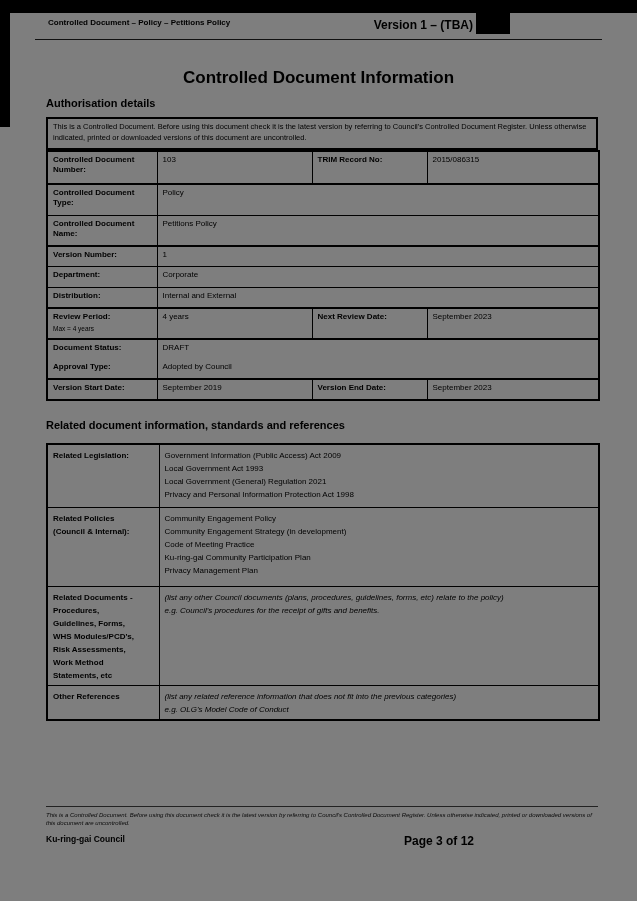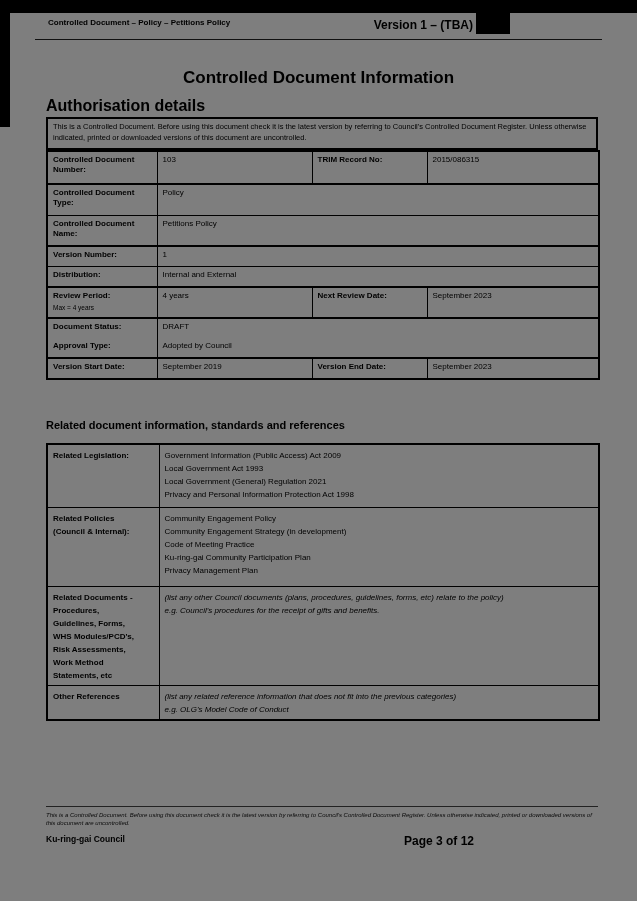--- a/index.html
+++ b/index.html
@@ -18,21 +18,21 @@
   .edge-left  { position: absolute; left: 0; top: 0; width: 10px; height: 127px; background: #000; }
   .edge-right { position: absolute; right: 0; top: 0; width: 34px; height: 34px; background: #000; }
 
   
   .hdr-left  { position: absolute; left: 48px; top: 18px; font-size: 8px; font-weight: 700; }
   .hdr-right { position: absolute; right: 37px; top: 18px; font-size: 12px; font-weight: 700; }
   .hdr-rule  { position: absolute; left: 35px; top: 39px; width: 567px; height: 0; border-top: 1px solid #111; }
 
   .doc-title { position: absolute; left: 0; top: 68px; width: 637px; text-align: center;
                font-size: 17px; font-weight: 700; }
-  .sec-head-1 { position: absolute; left: 46px; top: 97px; font-size: 16px; font-weight: 700; }
+  .sec-head-1 { position: absolute; left: 46px; top: 97px; font-size: 11px; font-weight: 700; }
   .sec-head-2 { position: absolute; left: 46px; top: 419px; font-size: 11px; font-weight: 700; }
 
   .notice {
     position: absolute; left: 46px; top: 117px; width: 552px; height: 33px;
     border: 2px solid #000; padding: 2px 5px; font-size: 7.5px; line-height: 11px;
   }
 
   table { border-collapse: collapse; table-layout: fixed; }
   td { border: 1px solid #000; vertical-align: top; font-size: 8px; line-height: 10px;
        padding: 3px 5px; overflow: hidden; white-space: pre-line; }
@@ -95,20 +95,24 @@
       <td class="lbl">Controlled Document Type:</td>
       <td colspan="3">Policy</td>
     </tr>
     <tr class="h31 thick">
       <td class="lbl">Controlled Document Name:</td>
       <td colspan="3">Petitions Policy</td>
     </tr>
     <tr class="h20">
       <td class="lbl">Version Number:</td>
       <td colspan="3">1</td>
+    </tr>
+    <tr class="h21">
+      <td class="lbl">Department:</td>
+      <td colspan="3">Corporate</td>
     </tr>
     <tr class="h21 thick">
       <td class="lbl">Distribution:</td>
       <td colspan="3">Internal and External</td>
     </tr>
     <tr class="h31 thick">
       <td class="lbl"><span>Review Period:</span><span class="sub">Max = 4 years</span></td>
       <td>4 years</td>
       <td class="lbl">Next Review Date:</td>
       <td>September 2023</td>

